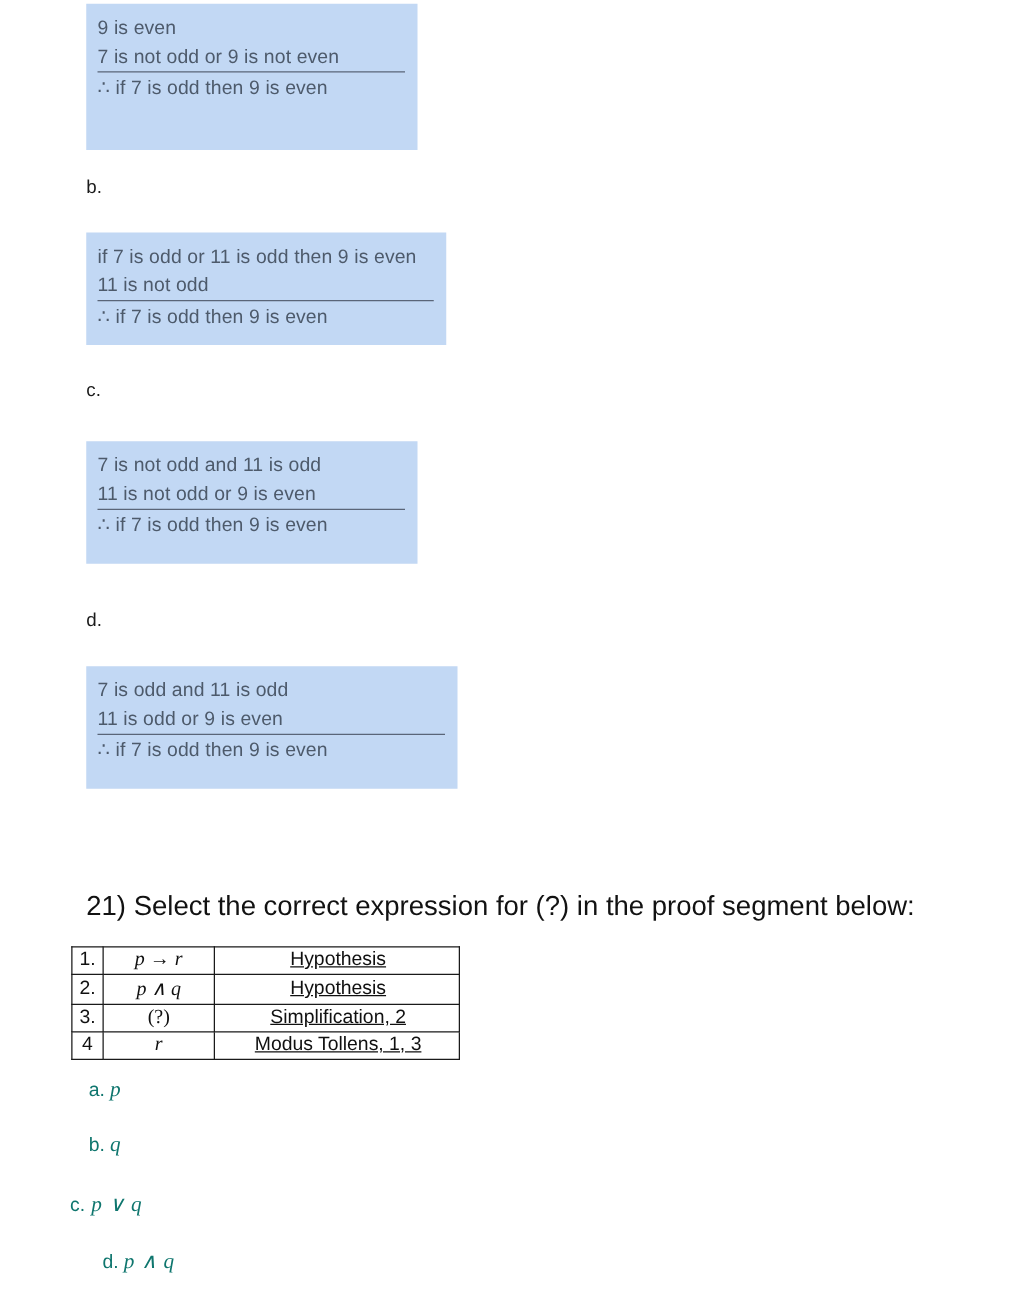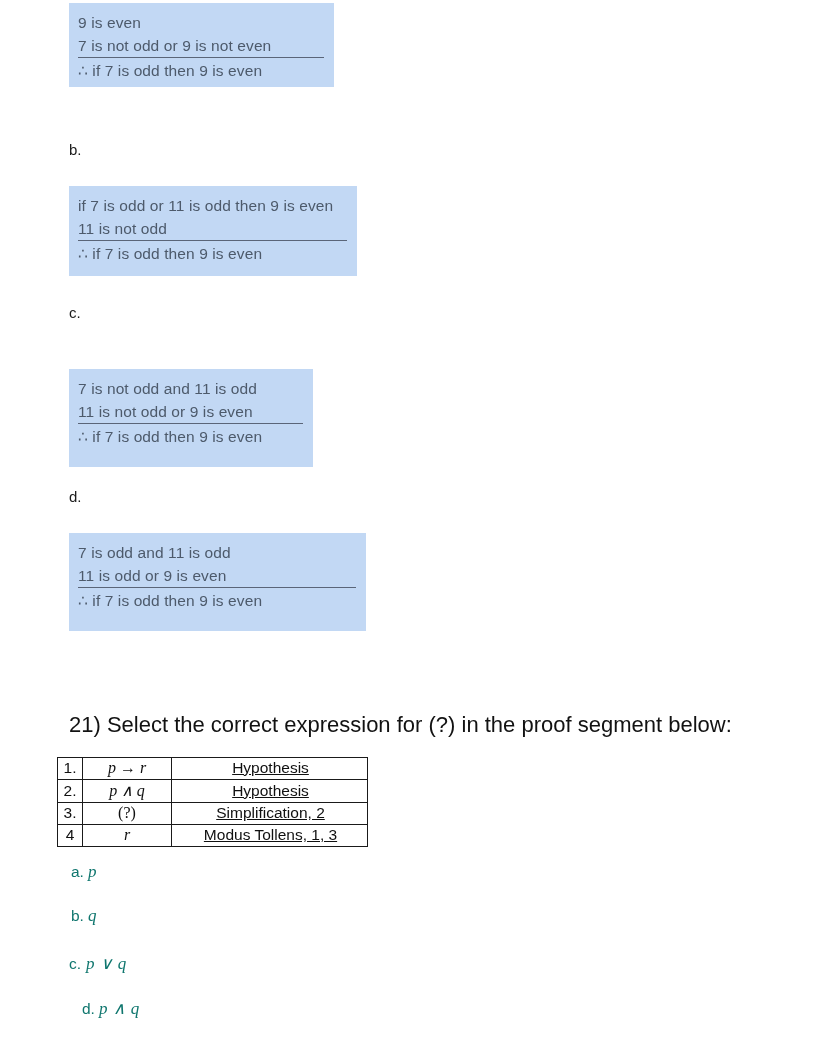--- a/index.html
+++ b/index.html
@@ -112,37 +112,37 @@
   .answer .expr {
     font-family: "Liberation Serif", serif;
     font-style: italic;
     font-size: 17px;
     letter-spacing: 0.6px;
   }
 </style>
 </head>
 <body>
 
-<div class="arg-box" style="left:69px; top:3px; width:265px; height:84px;">
+<div class="arg-box" style="left:69px; top:3px; width:265px; height:117px;">
   <div class="arg-line">9 is even</div>
   <div class="arg-line ruled">7 is not odd or 9 is not even</div>
   <div class="arg-line concl">∴ if 7 is odd then 9 is even</div>
 </div>
 
 <div class="opt-letter" style="left:69px; top:141px;">b.</div>
 
 <div class="arg-box" style="left:69px; top:186px; width:288px; height:90px;">
   <div class="arg-line">if 7 is odd or 11 is odd then 9 is even</div>
   <div class="arg-line ruled">11 is not odd</div>
   <div class="arg-line concl">∴ if 7 is odd then 9 is even</div>
 </div>
 
 <div class="opt-letter" style="left:69px; top:304px;">c.</div>
 
-<div class="arg-box" style="left:69px; top:369px; width:244px; height:98px;">
+<div class="arg-box" style="left:69px; top:353px; width:265px; height:98px;">
   <div class="arg-line">7 is not odd and 11 is odd</div>
   <div class="arg-line ruled">11 is not odd or 9 is even</div>
   <div class="arg-line concl">∴ if 7 is odd then 9 is even</div>
 </div>
 
 <div class="opt-letter" style="left:69px; top:488px;">d.</div>
 
 <div class="arg-box" style="left:69px; top:533px; width:297px; height:98px;">
   <div class="arg-line">7 is odd and 11 is odd</div>
   <div class="arg-line ruled">11 is odd or 9 is even</div>
@@ -177,19 +177,19 @@
 </table>
 
 <div class="answer" style="left:71px; top:862px;">
   <span class="ltr">a.</span><span class="expr">p</span>
 </div>
 
 <div class="answer" style="left:71px; top:906px;">
   <span class="ltr">b.</span><span class="expr">q</span>
 </div>
 
-<div class="answer" style="left:69px; top:953px;">
+<div class="answer" style="left:56px; top:953px;">
   <span class="ltr">c.</span><span class="expr">p ∨ q</span>
 </div>
 
 <div class="answer" style="left:82px; top:998px;">
   <span class="ltr">d.</span><span class="expr">p ∧ q</span>
 </div>
 
 </body></html>

